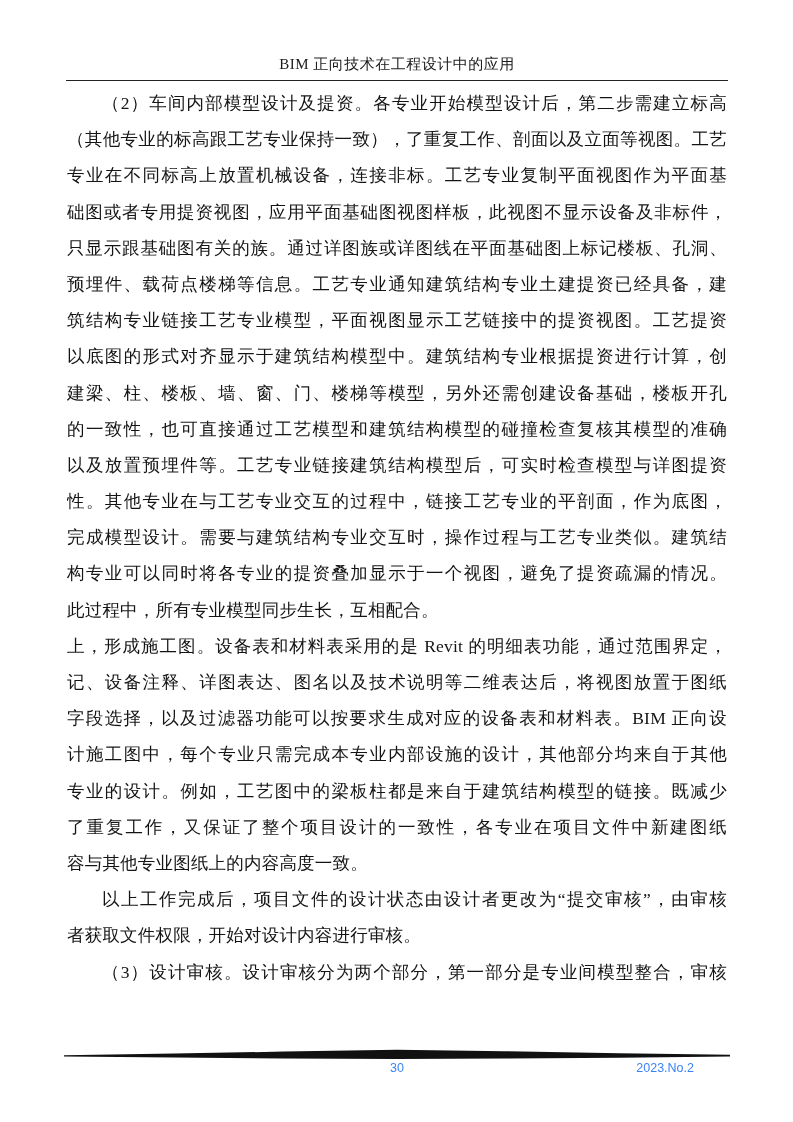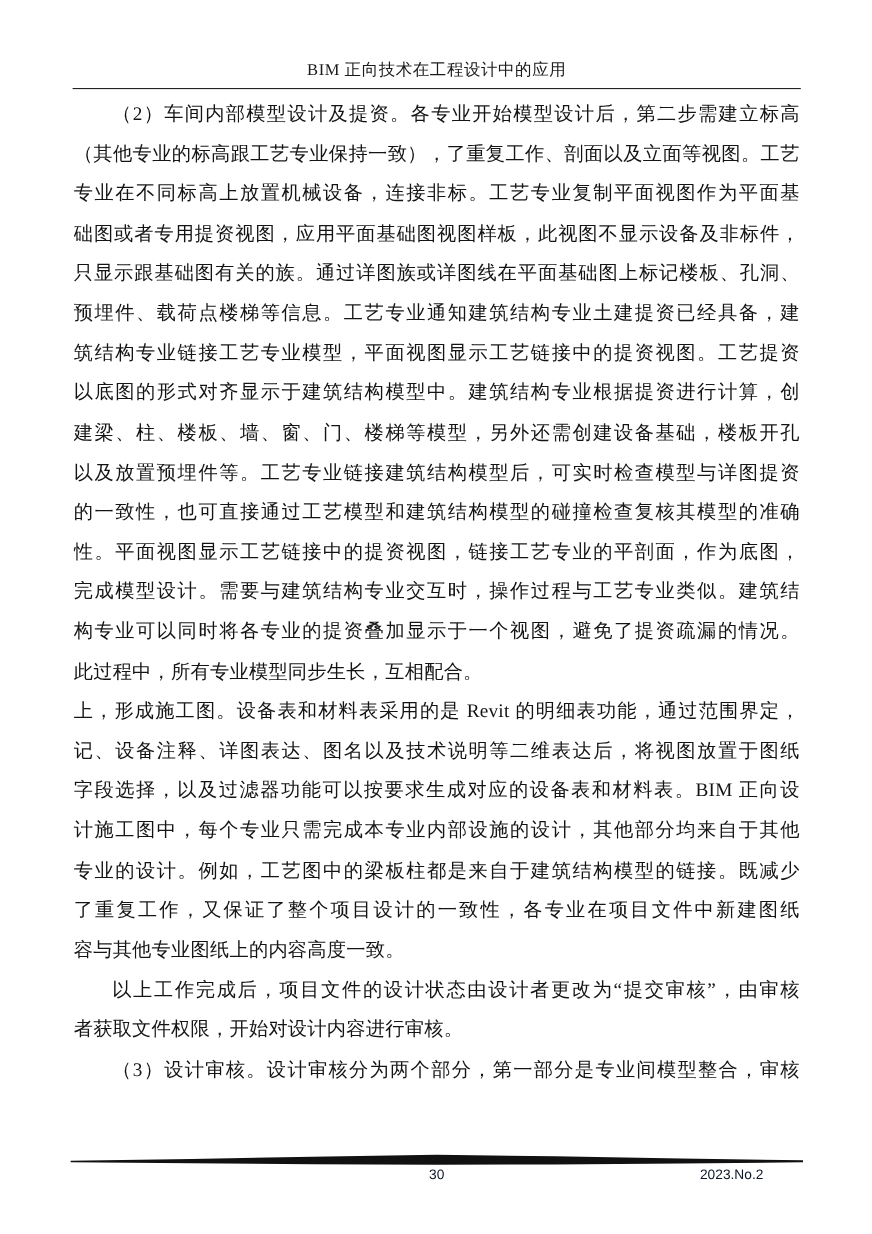--- a/index.html
+++ b/index.html
@@ -67,21 +67,21 @@
   }
   .footer-row {
     position: absolute;
     left: 67px;
     top: 1059px;
     width: 660px;
     height: 18px;
     font-family: "Liberation Sans", "DejaVu Sans", sans-serif;
     font-size: 12.5px;
     line-height: 18px;
-    color: #0f172a;
+    color: #3b82f6;
   }
   .footer-page {
     position: absolute;
     left: 0;
     width: 100%;
     text-align: center;
   }
   .footer-issue {
     position: absolute;
     right: 33px;
@@ -100,23 +100,23 @@
   <div class="body-text">
       <div class="line indent stretch">（2）车间内部模型设计及提资。各专业开始模型设计后，第二步需建立标高</div>
       <div class="line stretch">（其他专业的标高跟工艺专业保持一致），了重复工作、剖面以及立面等视图。工艺</div>
       <div class="line stretch">专业在不同标高上放置机械设备，连接非标。工艺专业复制平面视图作为平面基</div>
       <div class="line stretch">础图或者专用提资视图，应用平面基础图视图样板，此视图不显示设备及非标件，</div>
       <div class="line stretch">只显示跟基础图有关的族。通过详图族或详图线在平面基础图上标记楼板、孔洞、</div>
       <div class="line stretch">预埋件、载荷点楼梯等信息。工艺专业通知建筑结构专业土建提资已经具备，建</div>
       <div class="line stretch">筑结构专业链接工艺专业模型，平面视图显示工艺链接中的提资视图。工艺提资</div>
       <div class="line stretch">以底图的形式对齐显示于建筑结构模型中。建筑结构专业根据提资进行计算，创</div>
       <div class="line stretch">建梁、柱、楼板、墙、窗、门、楼梯等模型，另外还需创建设备基础，楼板开孔</div>
+      <div class="line stretch">的一致性，也可直接通过工艺模型和建筑结构模型的碰撞检查复核其模型的准确</div>
       <div class="line stretch">以及放置预埋件等。工艺专业链接建筑结构模型后，可实时检查模型与详图提资</div>
-      <div class="line stretch">的一致性，也可直接通过工艺模型和建筑结构模型的碰撞检查复核其模型的准确</div>
-      <div class="line stretch">性。平面视图显示工艺链接中的提资视图，链接工艺专业的平剖面，作为底图，</div>
+      <div class="line stretch">性。其他专业在与工艺专业交互的过程中，链接工艺专业的平剖面，作为底图，</div>
       <div class="line stretch">完成模型设计。需要与建筑结构专业交互时，操作过程与工艺专业类似。建筑结</div>
       <div class="line stretch">构专业可以同时将各专业的提资叠加显示于一个视图，避免了提资疏漏的情况。</div>
       <div class="line">此过程中，所有专业模型同步生长，互相配合。</div>
       <div class="line stretch">上，形成施工图。设备表和材料表采用的是 Revit 的明细表功能，通过范围界定，</div>
       <div class="line stretch">记、设备注释、详图表达、图名以及技术说明等二维表达后，将视图放置于图纸</div>
       <div class="line stretch">字段选择，以及过滤器功能可以按要求生成对应的设备表和材料表。BIM 正向设</div>
       <div class="line stretch">计施工图中，每个专业只需完成本专业内部设施的设计，其他部分均来自于其他</div>
       <div class="line stretch">专业的设计。例如，工艺图中的梁板柱都是来自于建筑结构模型的链接。既减少</div>
       <div class="line stretch">了重复工作，又保证了整个项目设计的一致性，各专业在项目文件中新建图纸</div>
       <div class="line">容与其他专业图纸上的内容高度一致。</div>

